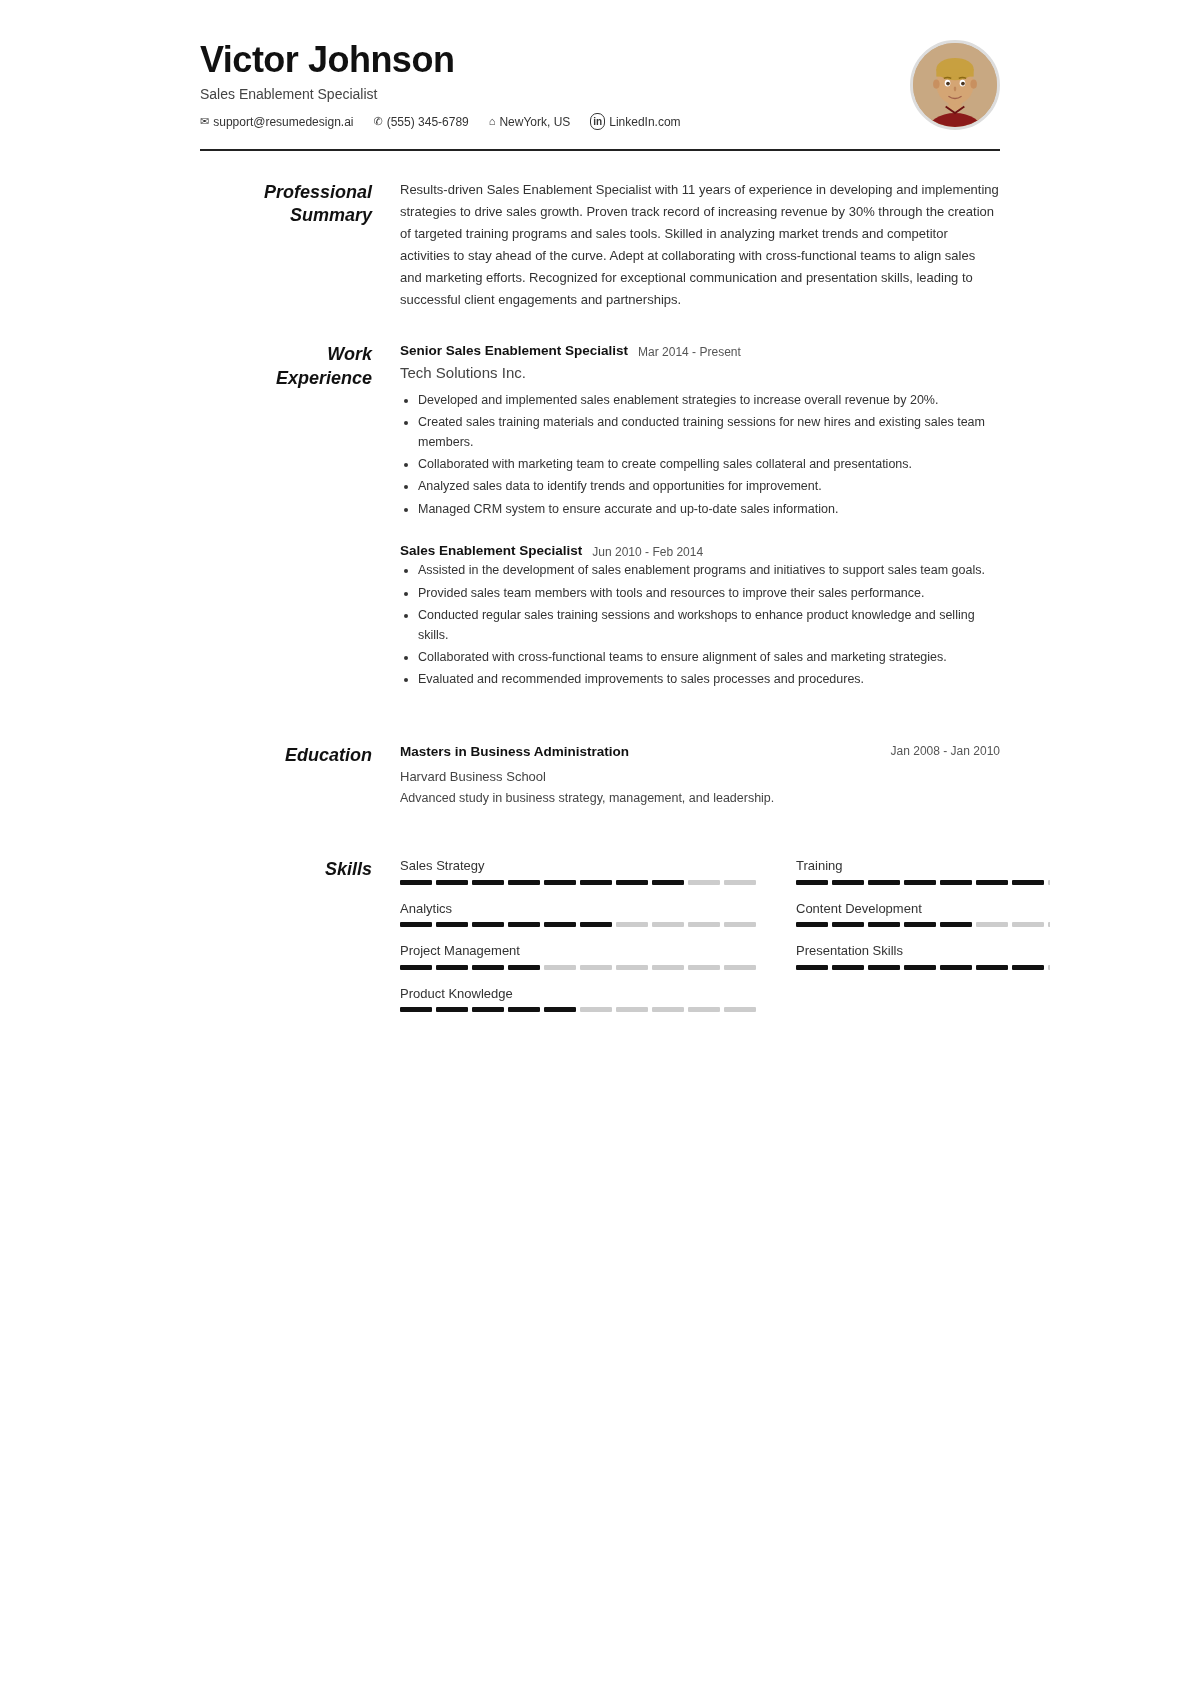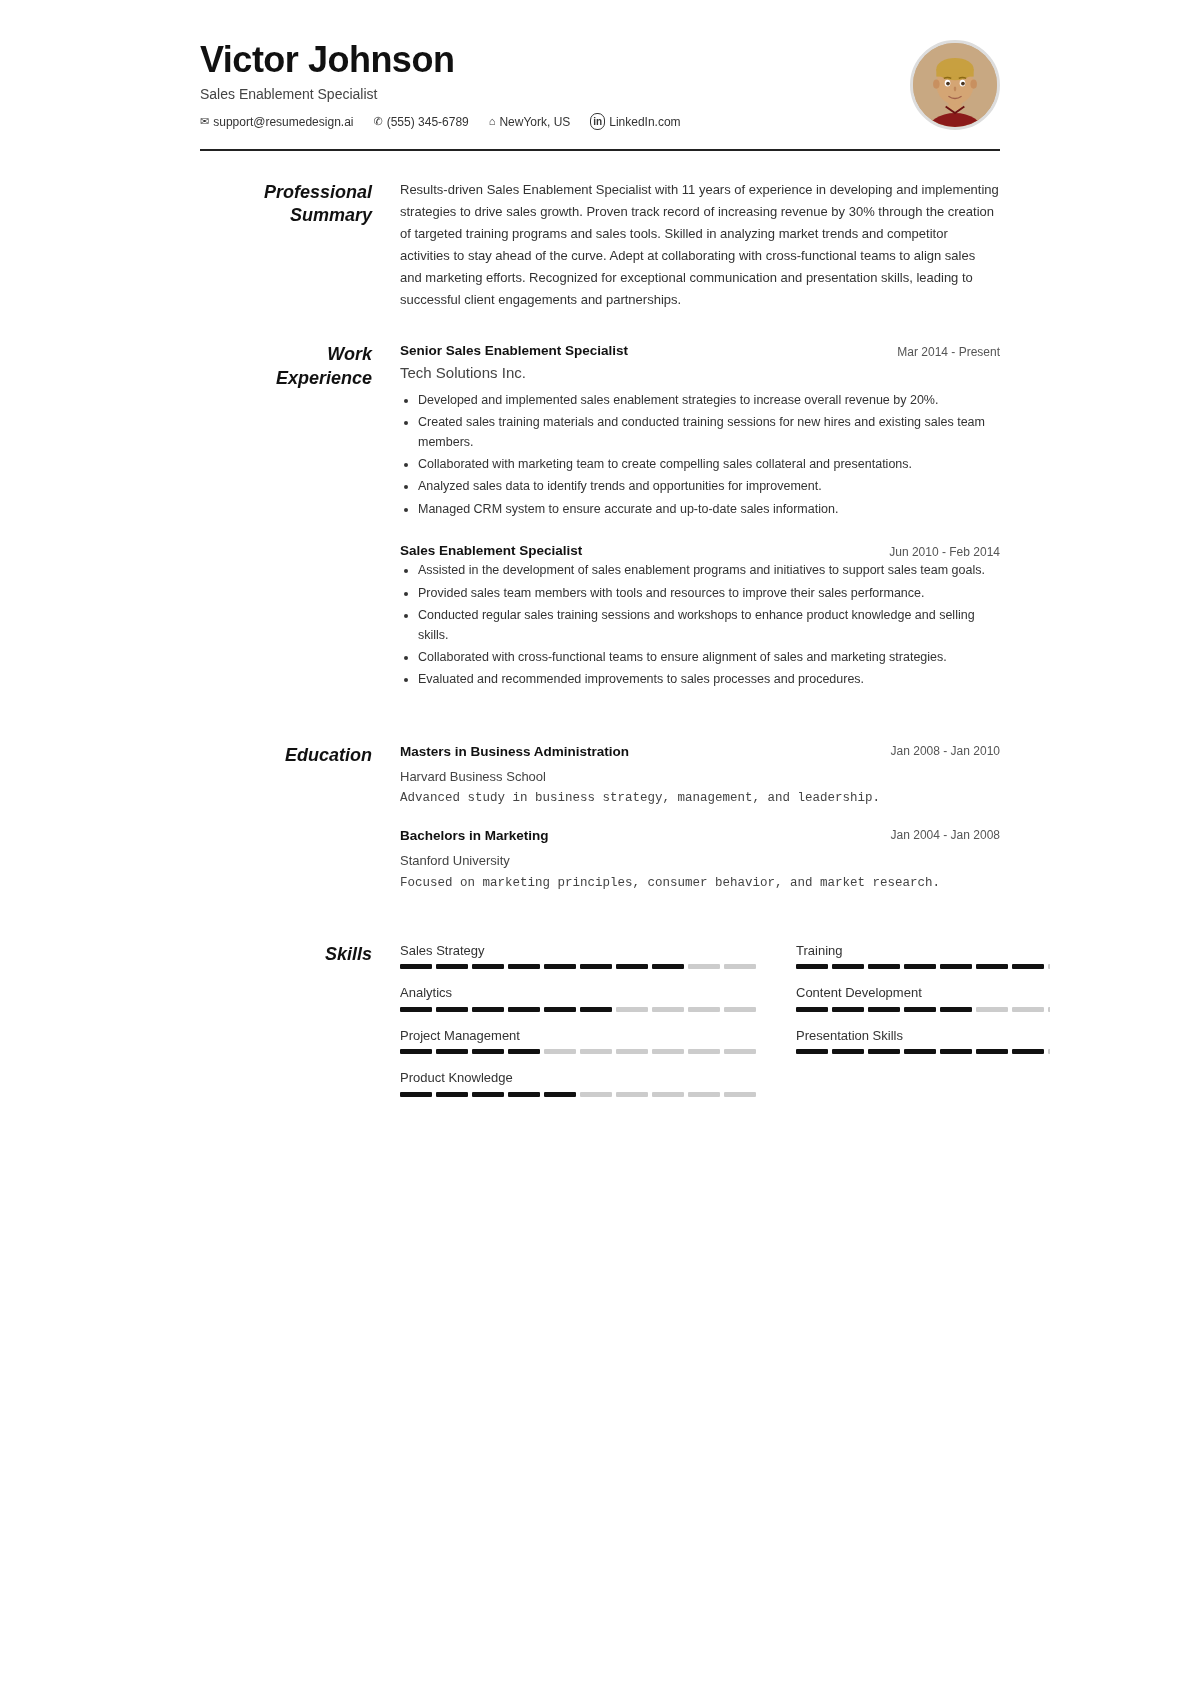--- a/index.html
+++ b/index.html
@@ -102,23 +102,22 @@
       color: #333;
       line-height: 1.7;
     }
 
     
     .job {
       margin-bottom: 22px;
     }
     .job-header {
       display: flex;
-      justify-content: space-between;
+      justify-content: flex-start;
       align-items: flex-start;
-      gap: 48px;
     }
     .job-title {
       font-size: 13.5px;
       font-weight: 700;
       color: #111;
     }
     .job-date {
       font-size: 12px;
       color: #555;
       white-space: nowrap;
@@ -162,21 +161,20 @@
     }
     .edu-school {
       font-size: 13px;
       color: #444;
       margin-top: 5px;
       margin-bottom: 3px;
     }
     .edu-desc {
       font-size: 12.5px;
       color: #444;
-      font-family: Liberation Mono, monospace;
     }
 
     
     .skills-grid {
       display: grid;
       grid-template-columns: 1fr 1fr 1fr;
       gap: 12px 40px;
     }
     .skill-item {
       margin-bottom: 2px;
@@ -310,28 +308,20 @@
   <div class="section-label">Education</div>
   <div class="section-content" id="edu-container">
   <div class="edu-item">
     <div class="edu-header">
       <span class="edu-degree">Masters in Business Administration</span>
       <span class="edu-date">Jan 2008 - Jan 2010</span>
     </div>
     <div class="edu-school">Harvard Business School</div>
     <div class="edu-desc">Advanced study in business strategy, management, and leadership.</div>
   </div>
-      <div class="edu-item">
-    <div class="edu-header">
-      <span class="edu-degree">Bachelors in Marketing</span>
-      <span class="edu-date">Jan 2004 - Jan 2008</span>
-    </div>
-    <div class="edu-school">Stanford University</div>
-    <div class="edu-desc">Focused on marketing principles, consumer behavior, and market research.</div>
-  </div>
     </div>
 </div>
 
 <div class="section">
   <div class="section-label">Skills</div>
   <div class="section-content">
     <div class="skills-grid" id="skills-container">
     <div class="skill-item">
     <div class="skill-name">Sales Strategy</div>
     <div class="skill-bar">

